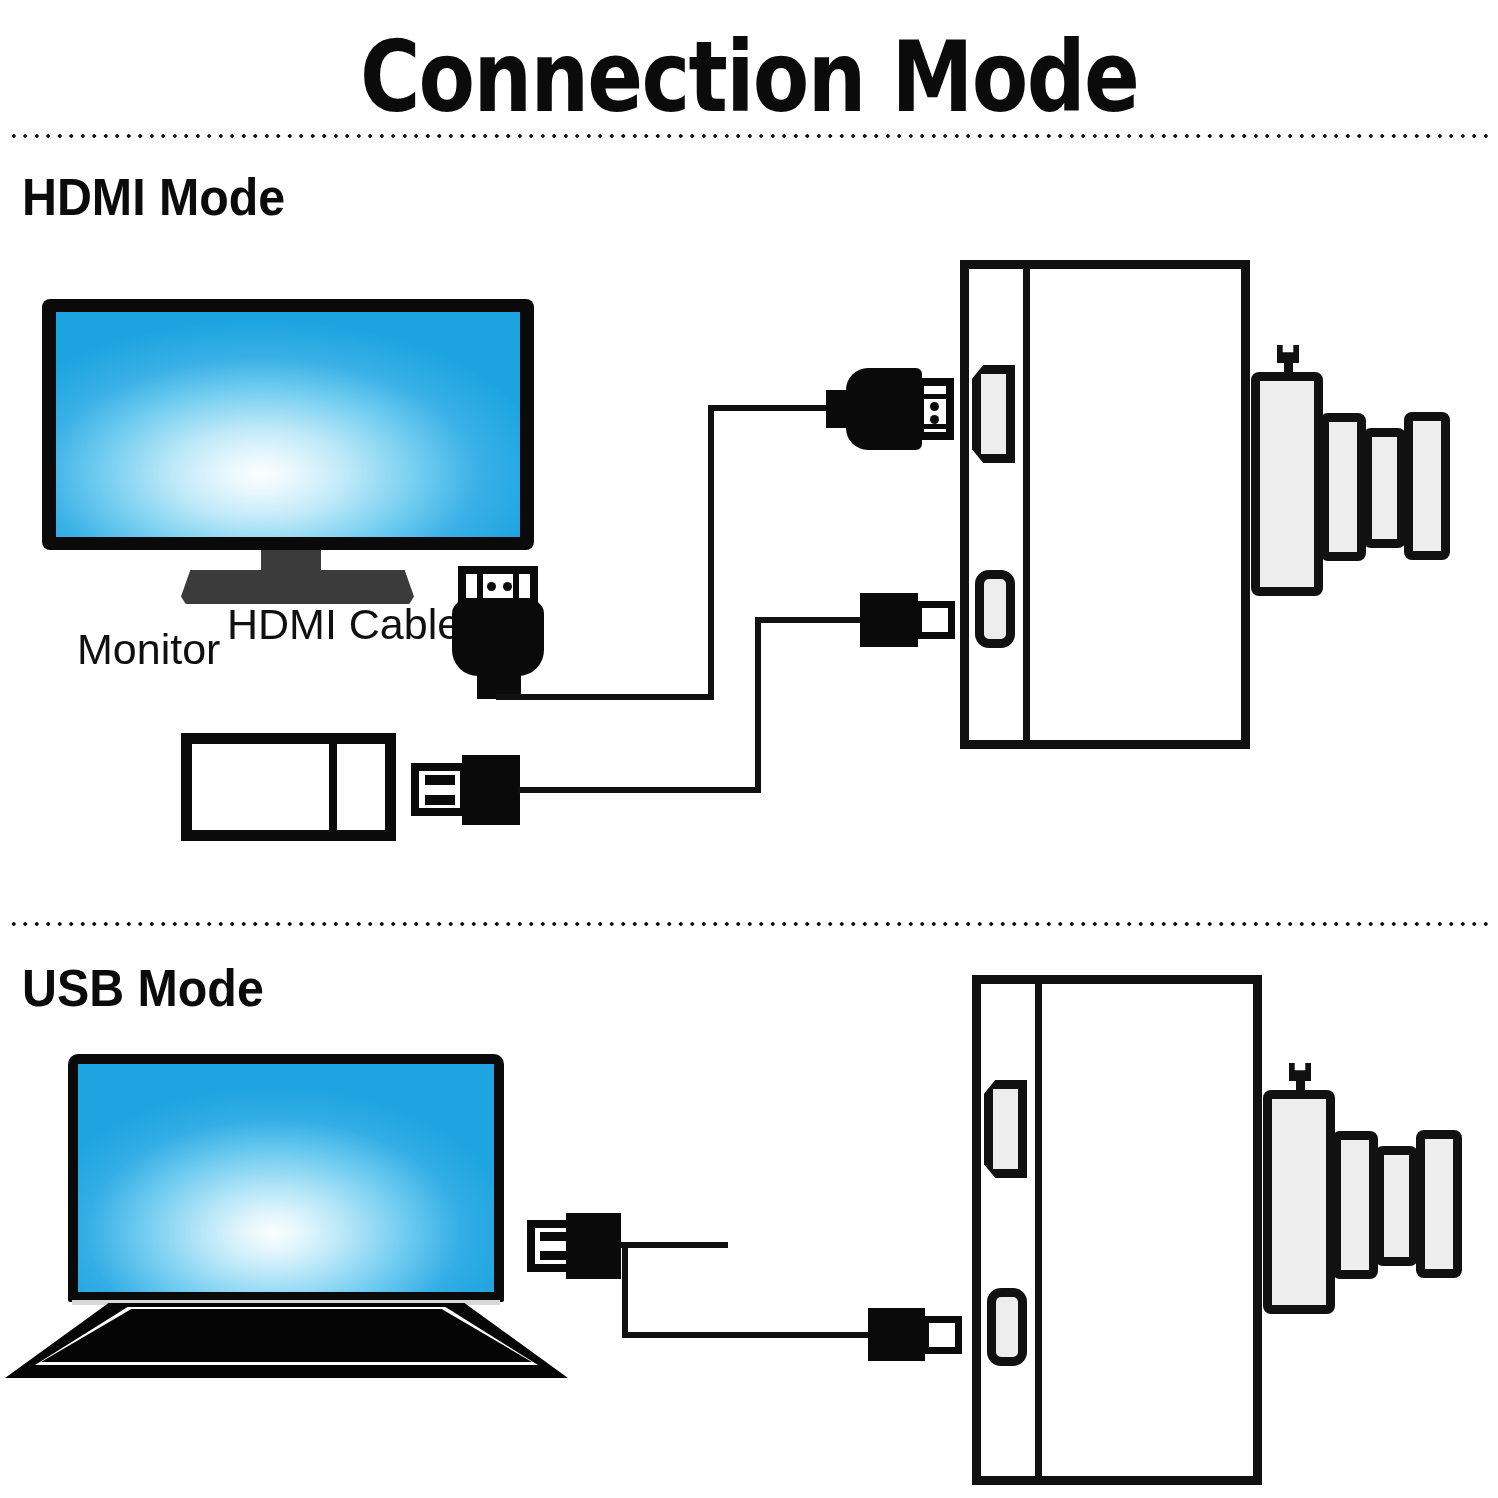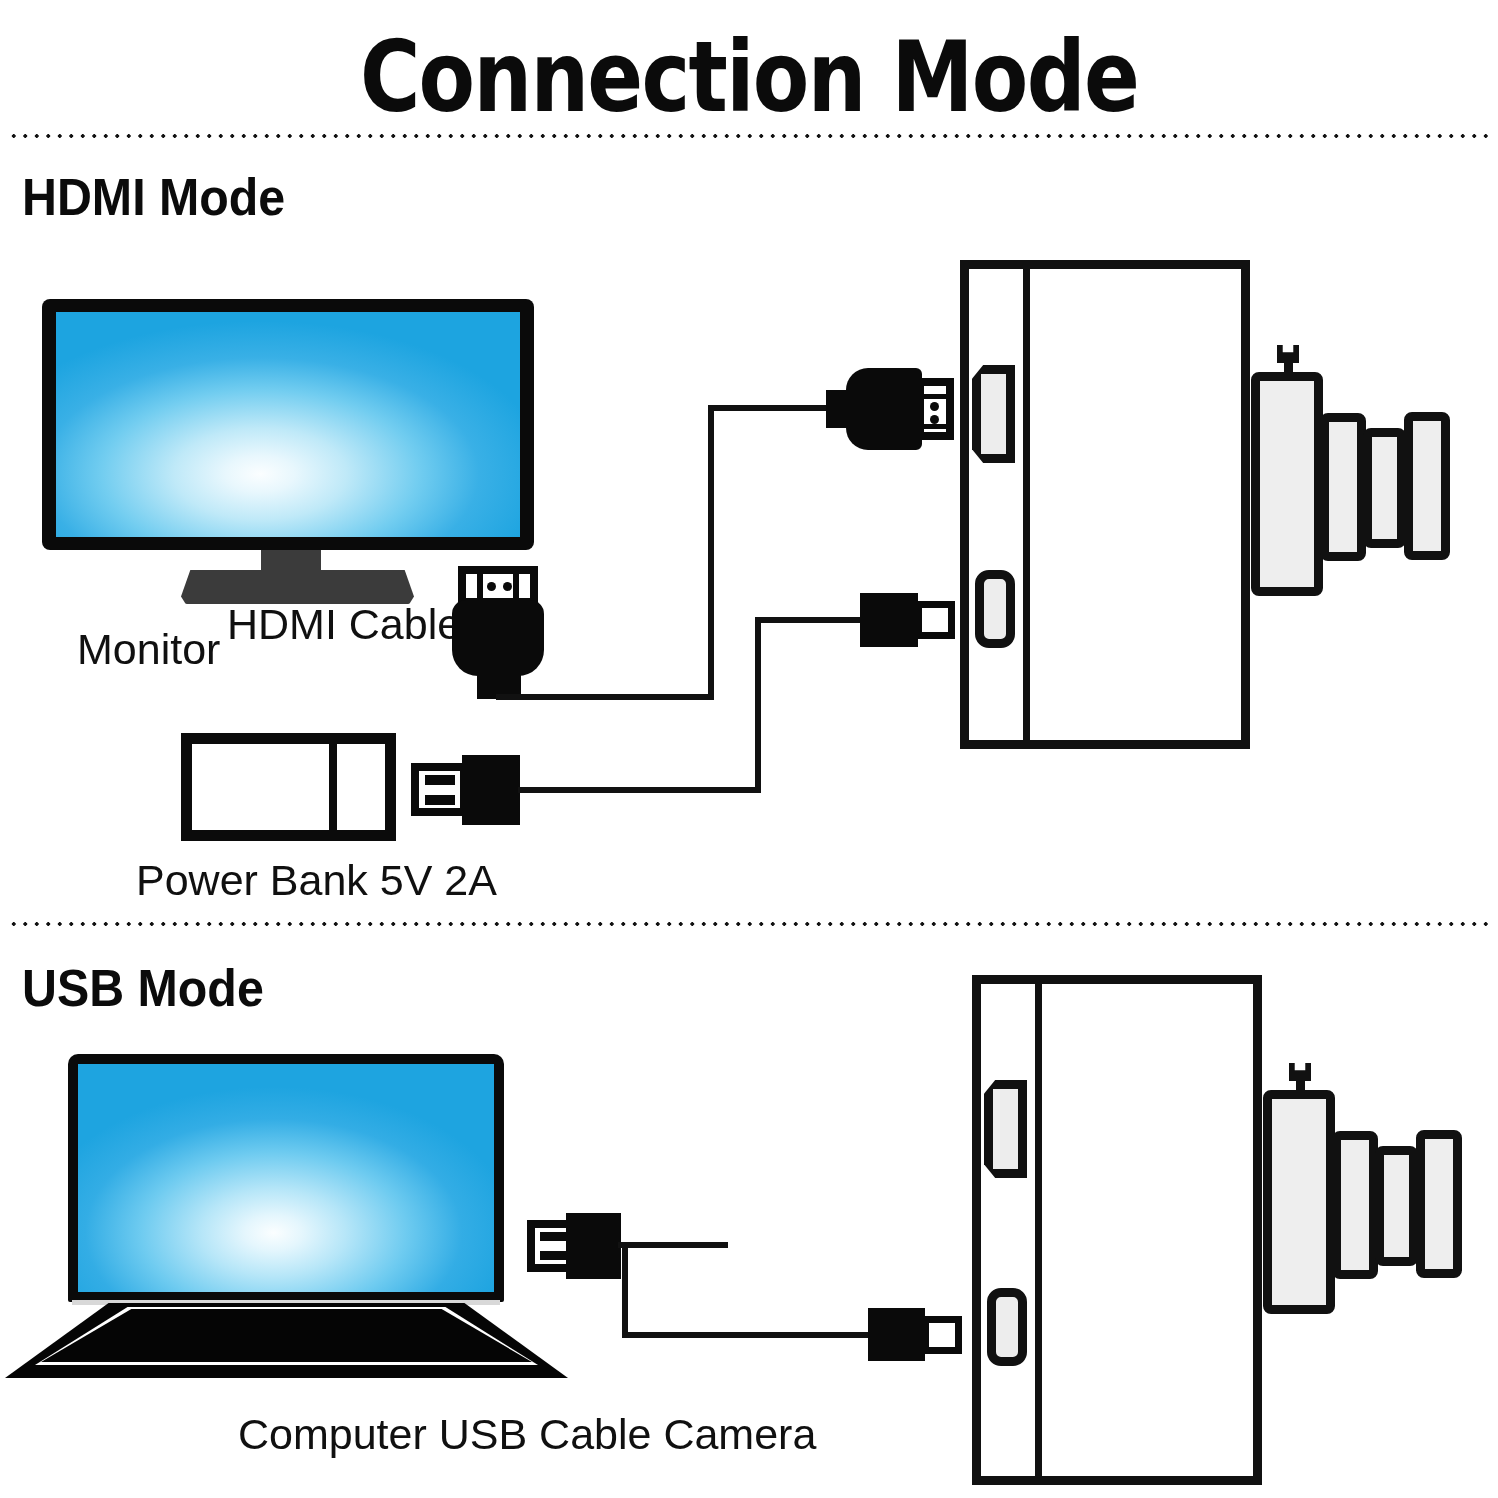--- a/index.html
+++ b/index.html
@@ -295,21 +295,20 @@
     <div class="hdmi-h-tip" style="left:916px; top:378px; width:38px; height:62px;"></div>
     <div class="hdmi-h-tip-sep" style="left:916px; top:394px; width:38px; height:5px;"></div>
     <div class="hdmi-h-tip-sep" style="left:916px; top:424px; width:38px; height:5px;"></div>
     <div class="hdmi-h-dot" style="left:930px; top:402px; width:9px; height:9px;"></div>
     <div class="hdmi-h-dot" style="left:930px; top:415px; width:9px; height:9px;"></div>
   </div>
 
   <div class="powerbank" style="left:181px; top:733px; width:215px; height:108px;">
     <div class="powerbank-div" style="left:137px; top:0px; width:8px; height:86px;"></div>
   </div>
-  <div class="caption" style="left:136px; top:856px;">Power Bank 5V 2A</div>
 
   <div>
     <div class="usb-shell" style="left:411px; top:763px; width:57px; height:53px;"></div>
     <div class="usb-bar" style="left:425px; top:775px; width:30px; height:10px;"></div>
     <div class="usb-bar" style="left:425px; top:795px; width:30px; height:10px;"></div>
     <div class="usb-body" style="left:462px; top:755px; width:58px; height:70px;"></div>
   </div>
 
   <div class="wire" style="left:518px; top:787px; width:243px; height:6px;"></div>
   <div class="wire" style="left:755px; top:617px; width:6px; height:176px;"></div>
@@ -343,21 +342,20 @@
     <div class="laptop-lid" style="left:68px; top:1054px; width:436px; height:248px;">
       <div class="laptop-screen" style="left:10px; top:10px; width:416px; height:228px;"></div>
     </div>
     <div class="laptop-hinge" style="left:72px; top:1300px; width:428px; height:5px;"></div>
     <div class="laptop-base" style="left:5px; top:1303px; width:563px; height:75px;">
     </div>
     <div class="laptop-keyplate" style="left:35px; top:1307px; width:503px; height:58px;"></div>
     <div class="laptop-keyplate-inner" style="left:41px; top:1309px; width:491px; height:53px;"></div>
   </div>
 
-  <div class="caption" style="left:238px; top:1410px;">Computer USB Cable Camera</div>
 
   <div>
     <div class="usb-shell" style="left:527px; top:1220px; width:55px; height:52px;"></div>
     <div class="usb-bar" style="left:540px; top:1232px; width:28px; height:9px;"></div>
     <div class="usb-bar" style="left:540px; top:1251px; width:28px; height:9px;"></div>
     <div class="usb-body" style="left:566px; top:1213px; width:55px; height:66px;"></div>
   </div>
 
   <div class="wire" style="left:618px; top:1242px; width:110px; height:6px;"></div>
   <div class="wire" style="left:622px; top:1242px; width:6px; height:96px;"></div>

